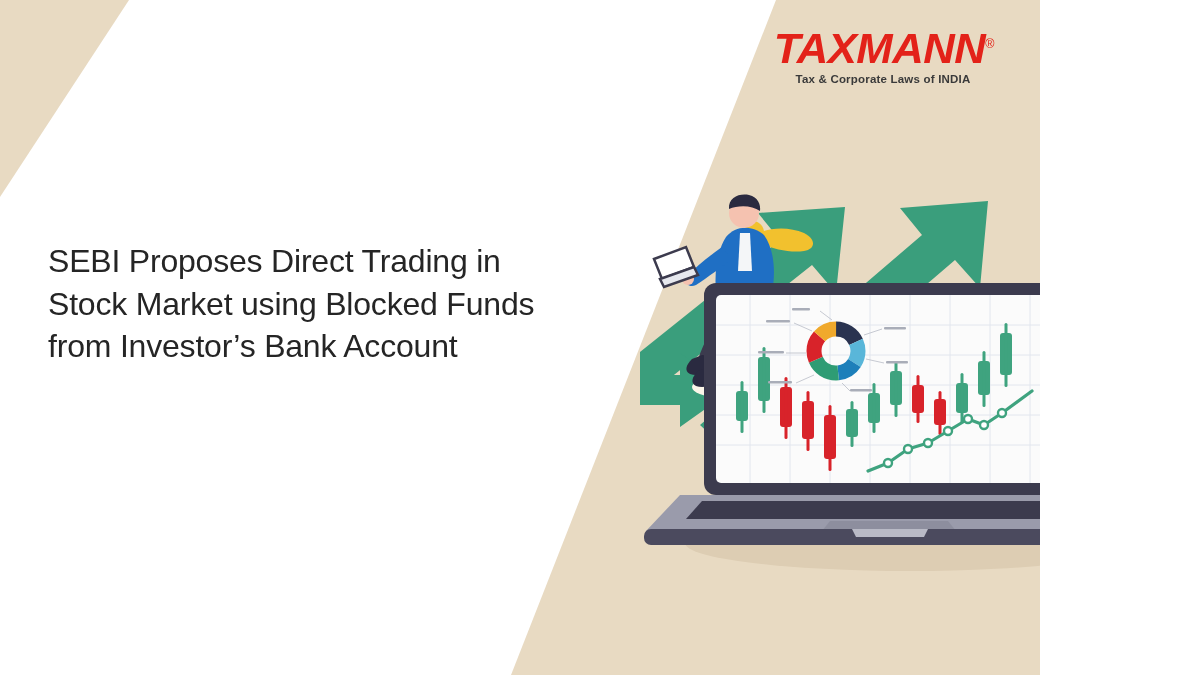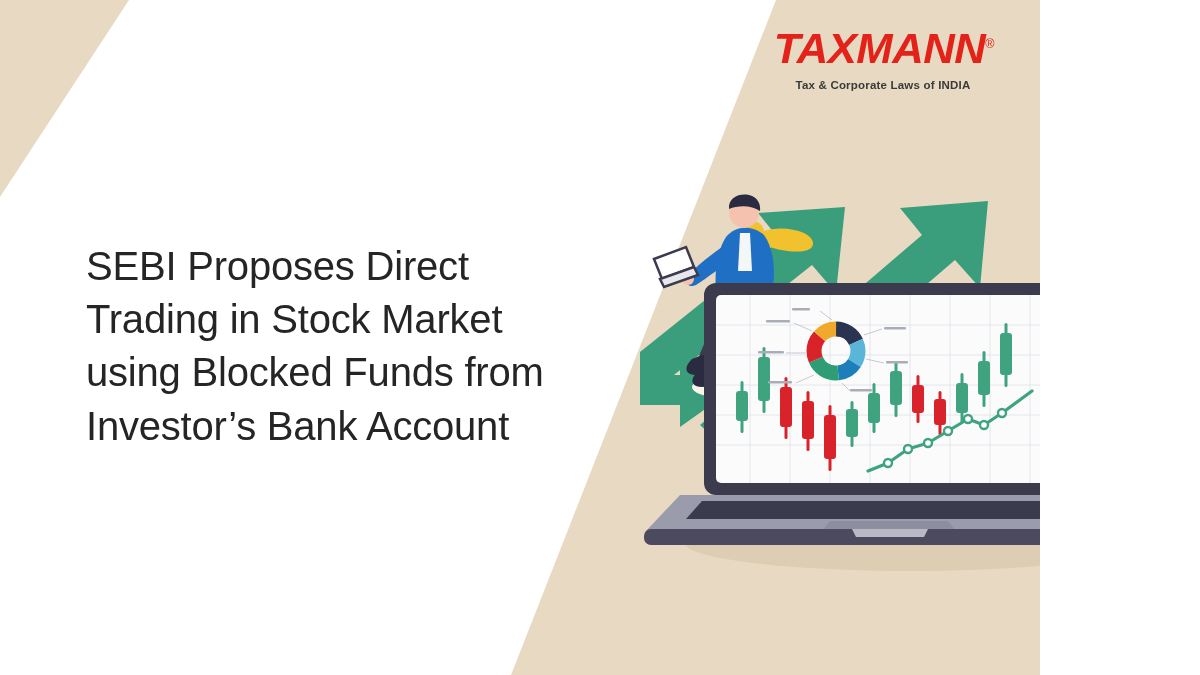--- a/index.html
+++ b/index.html
@@ -56,42 +56,41 @@
     transform: scaleX(1.04);
   }
   .logo-reg {
     font-size: 12px;
     color: #e32219;
     vertical-align: super;
     font-style: normal;
     font-weight: normal;
   }
   .logo-tag {
-    margin-top: 9px;
+    margin-top: 3px;
     font-size: 11.5px;
     font-weight: bold;
     color: #3a3a3a;
     letter-spacing: 0.2px;
     white-space: nowrap;
   }
 
   
   .headline {
     position: absolute;
     left: 48px;
     top: 240px;
     width: 520px;
     font-family: "Liberation Sans", sans-serif;
-    font-size: 40px;
+    font-size: 32px;
     line-height: 1.33;
     font-weight: 400;
     color: #252525;
     letter-spacing: -0.2px;
     white-space: pre-line;
-    margin-left: 38px;
   }
 
   
   .illus {
     position: absolute;
     left: 640px;
     top: 175px;
     width: 540px;
     height: 440px;
   }

